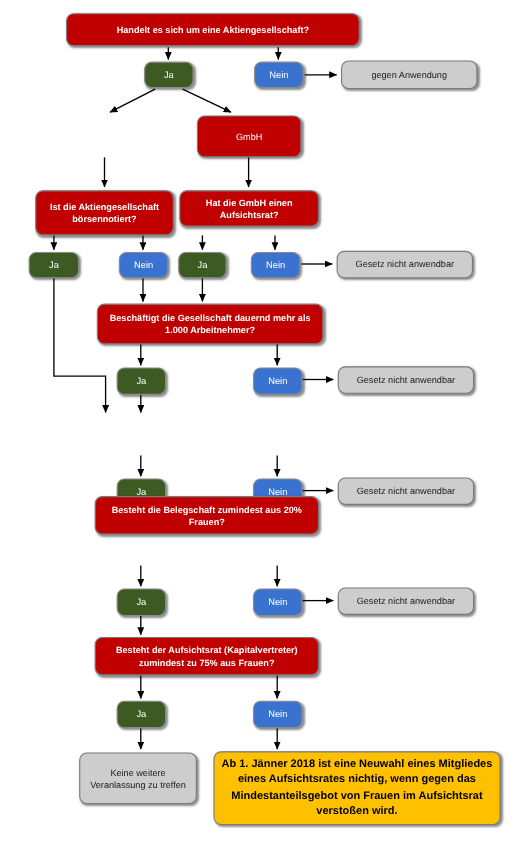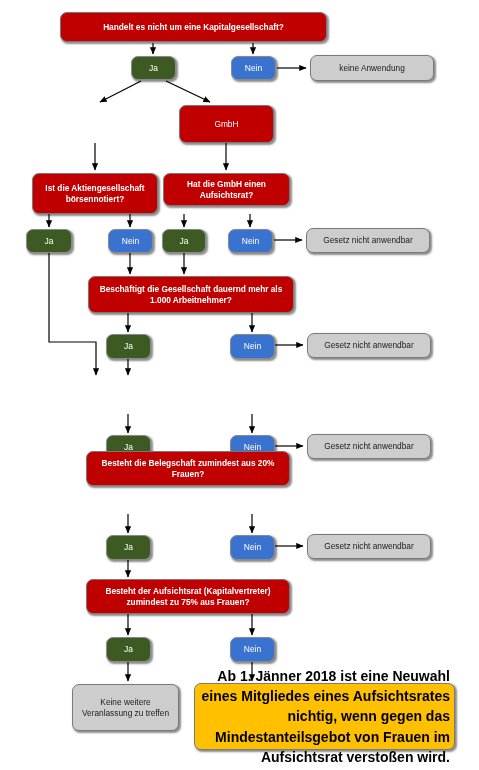--- a/index.html
+++ b/index.html
@@ -65,25 +65,24 @@
   }
   .n-grey {
     background: #cdcdcd;
     color: #1a1a1a;
     font-size: 8.3px;
     border-color: #7a7a7a;
   }
   .n-warn {
     background: #ffc000;
     color: #000000;
-    font-size: 14px;
+    font-size: 10px;
     font-weight: bold;
     border-color: #7a7a7a;
     line-height: 1.45;
-    text-align: right;
   }
 </style>
 </head>
 <body>
 
 <div id="chart">
 
   <svg class="edges" viewBox="0 0 479 770">
     <defs>
       <marker id="ah" markerWidth="7" markerHeight="7" refX="5.6" refY="2.6" orient="auto" markerUnits="strokeWidth">
@@ -137,31 +136,31 @@
       <path d="M252,614 L252,635"></path>
 
       <path d="M128,662 L128,681"></path>
       <path d="M252,662 L252,681"></path>
 
       <path d="M49,253 L49,342 L96,342 L96,375"></path>
     </g>
   </svg>
 
   <div class="node n-question" style="left:60px; top:12px; width:267px; height:30px;">
-    <span>Handelt es nicht um eine Kapitalgesellschaft?</span>
+    <span>Handelt es sich um eine Aktiengesellschaft?</span>
   </div>
 
   <div class="node n-yes" style="left:131px; top:56px; width:45px; height:24px;">
     <span>Ja</span>
   </div>
   <div class="node n-no" style="left:231px; top:56px; width:45px; height:24px;">
     <span>Nein</span>
   </div>
   <div class="node n-grey" style="left:310px; top:55px; width:124px; height:26px;">
-    <span>keine Anwendung</span>
+    <span>gegen Anwendung</span>
   </div>
 
   <div class="node n-entity" style="left:179px; top:105px; width:95px; height:38px;">
     <span>GmbH</span>
   </div>
 
   <div class="node n-question" style="left:32px; top:173px; width:126px; height:41px;">
     <span>Ist die Aktiengesellschaft börsennotiert?</span>
   </div>
   <div class="node n-question" style="left:163px; top:173px; width:127px; height:33px;">

